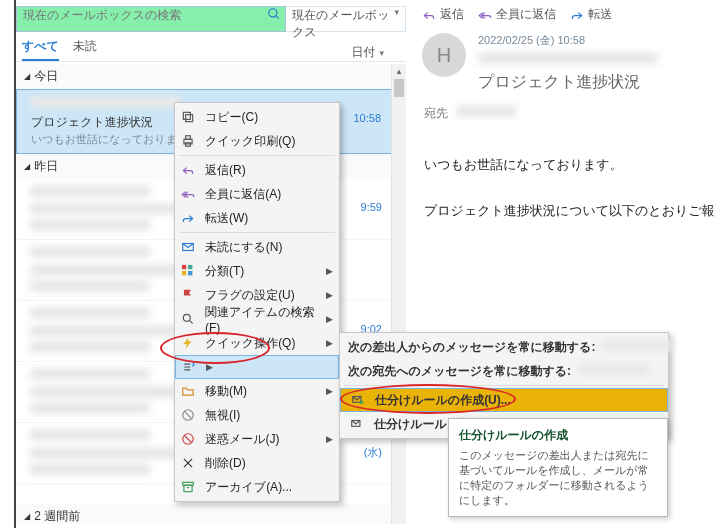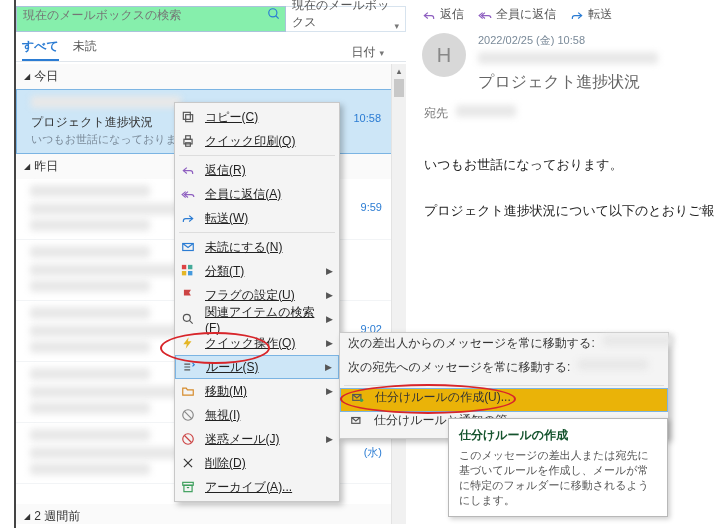--- a/index.html
+++ b/index.html
@@ -41,21 +41,21 @@
     flex: 1; font-size: 12px;
     color: #777;
     background: transparent;
   }
   .search-icon { color: #2b7cd3; font-size: 13px; }
   .scope-box {
     width: 120px;
     border: 1px solid #d7e3ee;
     border-left: none;
     display: flex;
-    align-items: flex-end;
+    align-items: flex-start;
     padding: 0 6px;
     color: #555;
     justify-content: space-between;
   }
   .chev { font-size: 9px; color: #777; }
   .tabs-row {
     display: flex;
     align-items: flex-end;
     height: 30px;
     padding: 0 6px;
@@ -129,21 +129,21 @@
     gap: 8px;
     position: relative;
   }
   .ctx-item.hl { background: #cde6f7; border: 1px solid #7bb4e3; height: 24px; }
   .ctx-ico {
     width: 18px; height: 18px;
     display: flex; align-items: center; justify-content: center;
     font-size: 13px;
     color: #555;
   }
-  .ctx-label { flex: 1; color: #222; font-size: 12px; text-decoration: underline; }
+  .ctx-label { flex: 1; color: #222; font-size: 12px; }
   .ctx-sub { font-size: 9px; color: #555; }
   .ctx-sep { height: 1px; background: #ddd; margin: 2px 4px; }
 
   
   .oval {
     position: absolute;
     border: 2px solid #d8252a;
     border-radius: 50%;
     background: transparent;
     pointer-events: none;
@@ -158,24 +158,26 @@
     left: 339px; top: 332px;
     width: 330px;
     background: #f4f4f4;
     border: 1px solid #c8c8c8;
     box-shadow: 3px 3px 6px rgba(0,0,0,.25);
     z-index: 60;
     padding: 2px 0;
   }
   .sub-item {
     display: flex;
+    align-items: center;
     height: 24px;
     padding: 0 8px 0 8px;
     gap: 8px;
     font-size: 12px;
+    font-weight: bold;
   }
   .sub-item.hl { background: #eab308; border: 1px solid #7bb4e3; }
   .sub-label { flex: none; }
   .sub-blur { flex: 1; }
 
   
   .tooltip {
     position: absolute;
     left: 448px; top: 418px;
     width: 220px;
@@ -423,21 +425,20 @@
     <span class="ctx-label">クイック操作(Q)</span>
     <span class="ctx-sub">▶</span>
   </div>
   <div class="ctx-item hl">
     <span class="ctx-ico">
         <svg width="14" height="14" viewBox="0 0 24 24" fill="none" stroke="#555" stroke-width="2">
           <path d="M4 7h10M4 12h10M4 17h10"></path>
           <path d="M18 5l3 3-3 3" stroke="#2b7cd3"></path>
         </svg>
       </span>
-    <span class="ctx-label">ルール(S)</span>
     <span class="ctx-sub">▶</span>
   </div>
   <div class="ctx-item">
     <span class="ctx-ico c-orange">
         <svg width="14" height="14" viewBox="0 0 24 24" fill="none" stroke="currentColor" stroke-width="2">
           <path d="M3 7h6l2 3h10v9H3z"></path>
         </svg>
       </span>
     <span class="ctx-label">移動(M)</span>
     <span class="ctx-sub">▶</span>

